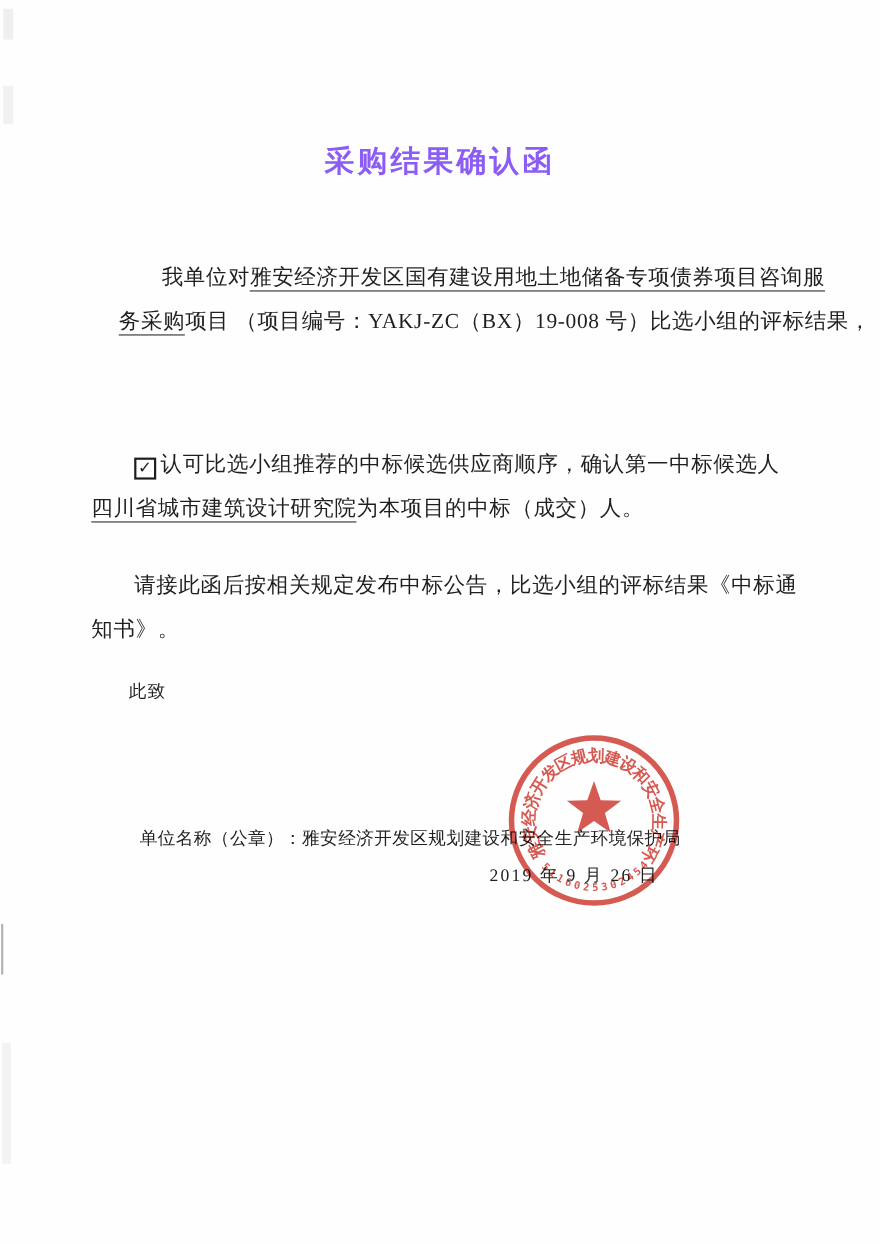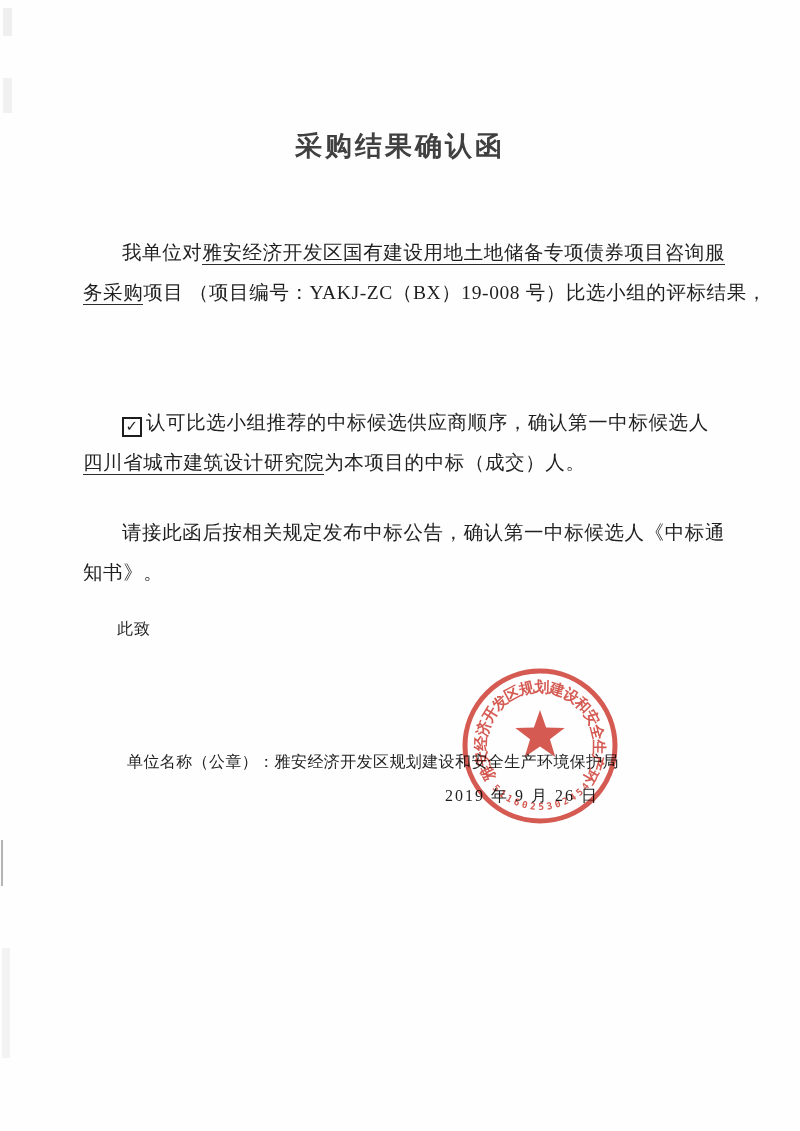--- a/index.html
+++ b/index.html
@@ -3,26 +3,26 @@
 <meta charset="utf-8">
 <style>
   html,body{margin:0;padding:0;background:#e9e9e9;}
   .page{
     position:relative;width:800px;height:1131px;margin:0 auto;
     background:#fefefe;overflow:hidden;
     font-family:"Liberation Serif","DejaVu Serif",serif;color:#1f1f1f;
   }
   .title{
     position:absolute;top:128px;left:0;width:100%;text-align:center;
-    font-size:27px;font-weight:700;letter-spacing:3px;color:#404040;
+    font-size:27px;font-weight:700;letter-spacing:3px;color:#8b5cf6;
     font-family:"DejaVu Sans","Liberation Sans",sans-serif;
   }
   .addressee{position:absolute;left:83px;top:198px;font-size:20px;letter-spacing:1px;}
   .para{position:absolute;left:83px;width:648px;font-size:19.5px;letter-spacing:0.6px;line-height:40px;}
-  .para-1{top:233px;}
+  .para-1{top:233px;margin-left:25px;}
   .para-2{top:403px;}
   .para-3{top:513px;}
   .tline{white-space:nowrap;}
   .tline.indent{text-indent:39px;}
   .u{border-bottom:1.5px solid #2c2c2c;padding-bottom:1px;}
   .checkbox{
     display:inline-block;width:16px;height:16px;border:2px solid #1d1d1d;
     line-height:14px;text-align:center;font-size:15px;font-weight:700;
     margin-right:4px;vertical-align:-2px;text-indent:0;
     font-family:"DejaVu Sans",sans-serif;color:#1d1d1d;
@@ -47,21 +47,21 @@
       <div class="tline indent"><span>我单位对</span><span class="u">雅安经济开发区国有建设用地土地储备专项债券项目咨询服</span></div>
       <div class="tline"><span class="u">务采购</span><span>项目 （项目编号：YAKJ-ZC（BX）19-008 号）比选小组的评标结果，</span></div>
     </div>
 
   <div class="para para-2">
       <div class="tline indent"><span class="checkbox">✓</span><span>认可比选小组推荐的中标候选供应商顺序，确认第一中标候选人</span></div>
       <div class="tline"><span class="u">四川省城市建筑设计研究院</span><span>为本项目的中标（成交）人。</span></div>
     </div>
 
   <div class="para para-3">
-      <div class="tline indent"><span>请接此函后按相关规定发布中标公告，确认第一中标候选人《中标通</span></div>
+      <div class="tline indent"><span>请接此函后按相关规定发布中标公告，比选小组的评标结果《中标通</span></div>
       <div class="tline"><span>知书》。</span></div>
     </div>
 
   <div class="closing">此致</div>
 
   <div class="signature"><span>单位名称（公章）：</span><span>雅安经济开发区规划建设和安全生产环境保护局</span></div>
 
   <div class="date">2019 年 9 月 26 日</div>
 
   <div class="seal">

